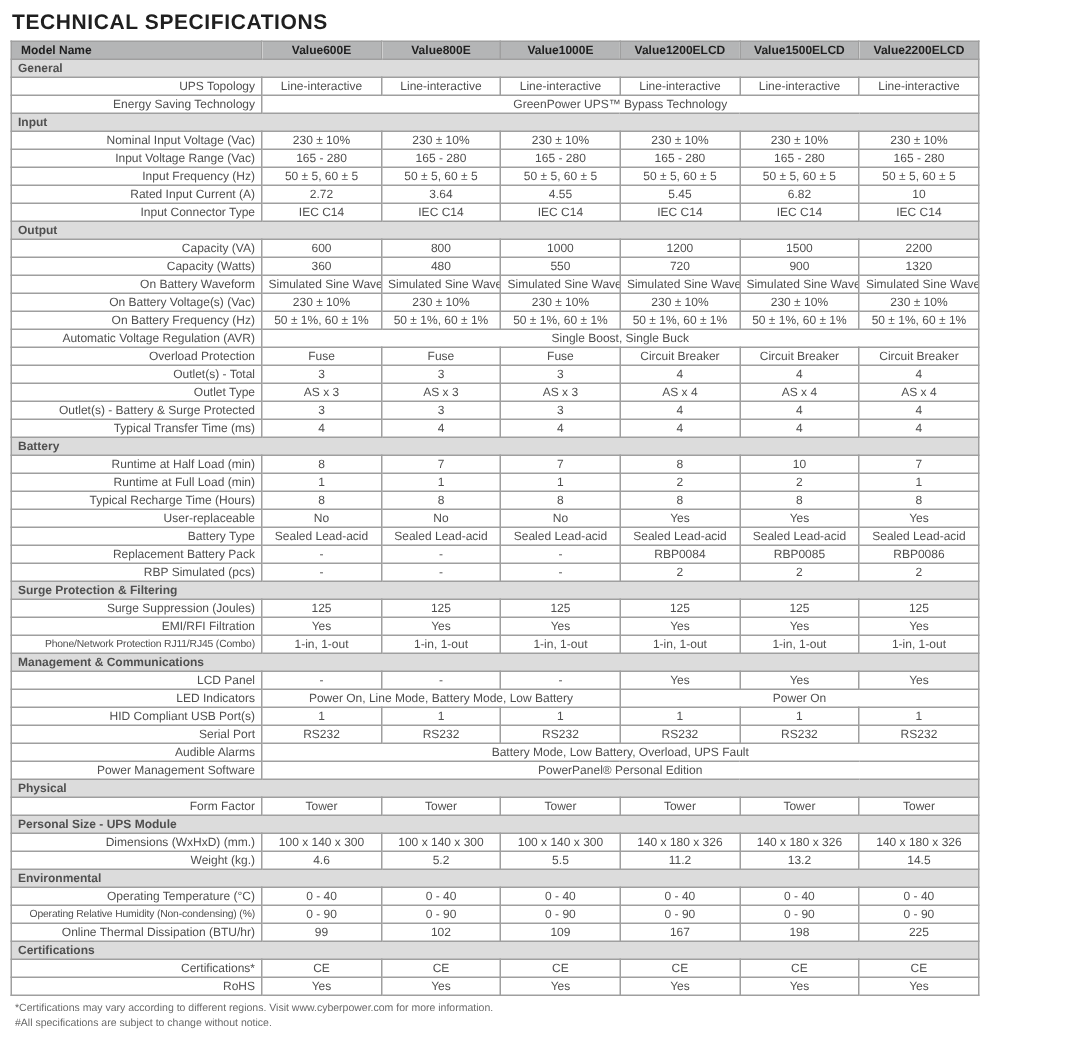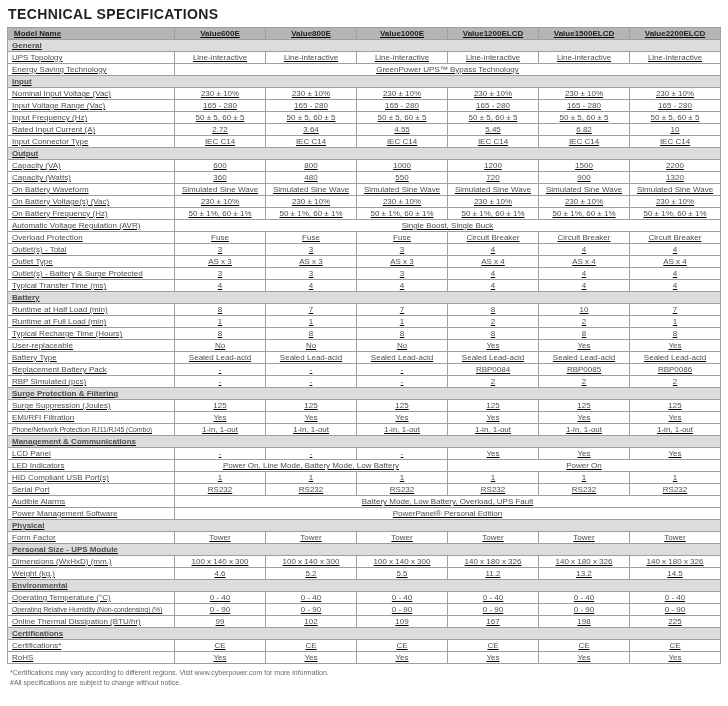--- a/index.html
+++ b/index.html
@@ -17,41 +17,40 @@
     width:728px;height:706px;background:#ffffff;
     font-family:"Liberation Sans", sans-serif;
     -webkit-font-smoothing:antialiased;
   }
   .page{padding:5px 7px 0 7px;}
   .title{
     font-size:14px;font-weight:bold;letter-spacing:.4px;
     color:var(--strong);margin:1px 0 5px 1px;
   }
   table.specs{
-    width:714px;table-layout:fixed;border-collapse:collapse;
+    width:646px;table-layout:fixed;border-collapse:collapse;
     border:1px solid var(--outer);
-    text-decoration:underline;
   }
   table.specs col.c-label{width:167px;}
   table.specs th,table.specs td{
     border:1px solid var(--border);
     font-size:8px;line-height:9px;height:12px;
     padding:0 4px;white-space:nowrap;overflow:hidden;
     color:var(--text);
   }
   table.specs th{
     background:var(--header-bg);color:var(--strong);
     font-weight:bold;text-align:center;font-size:8px;
   }
   table.specs th.label{text-align:left;padding-left:6px;}
   td.section{
     background:var(--section-bg);color:var(--strong);
     font-weight:bold;text-align:left;padding-left:6px;
   }
-  td.label{text-align:left;padding-left:6px;}
+  td.label{text-align:right;padding-left:6px;}
   td.label.small{font-size:6.9px;letter-spacing:-0.1px;}
   td.val{text-align:center;}
   .footnotes{margin:4px 0 0 3px;}
   .footnote{
     font-size:7px;line-height:9.5px;color:var(--footnote);
   }
 </style>
 </head>
 <body>
 

